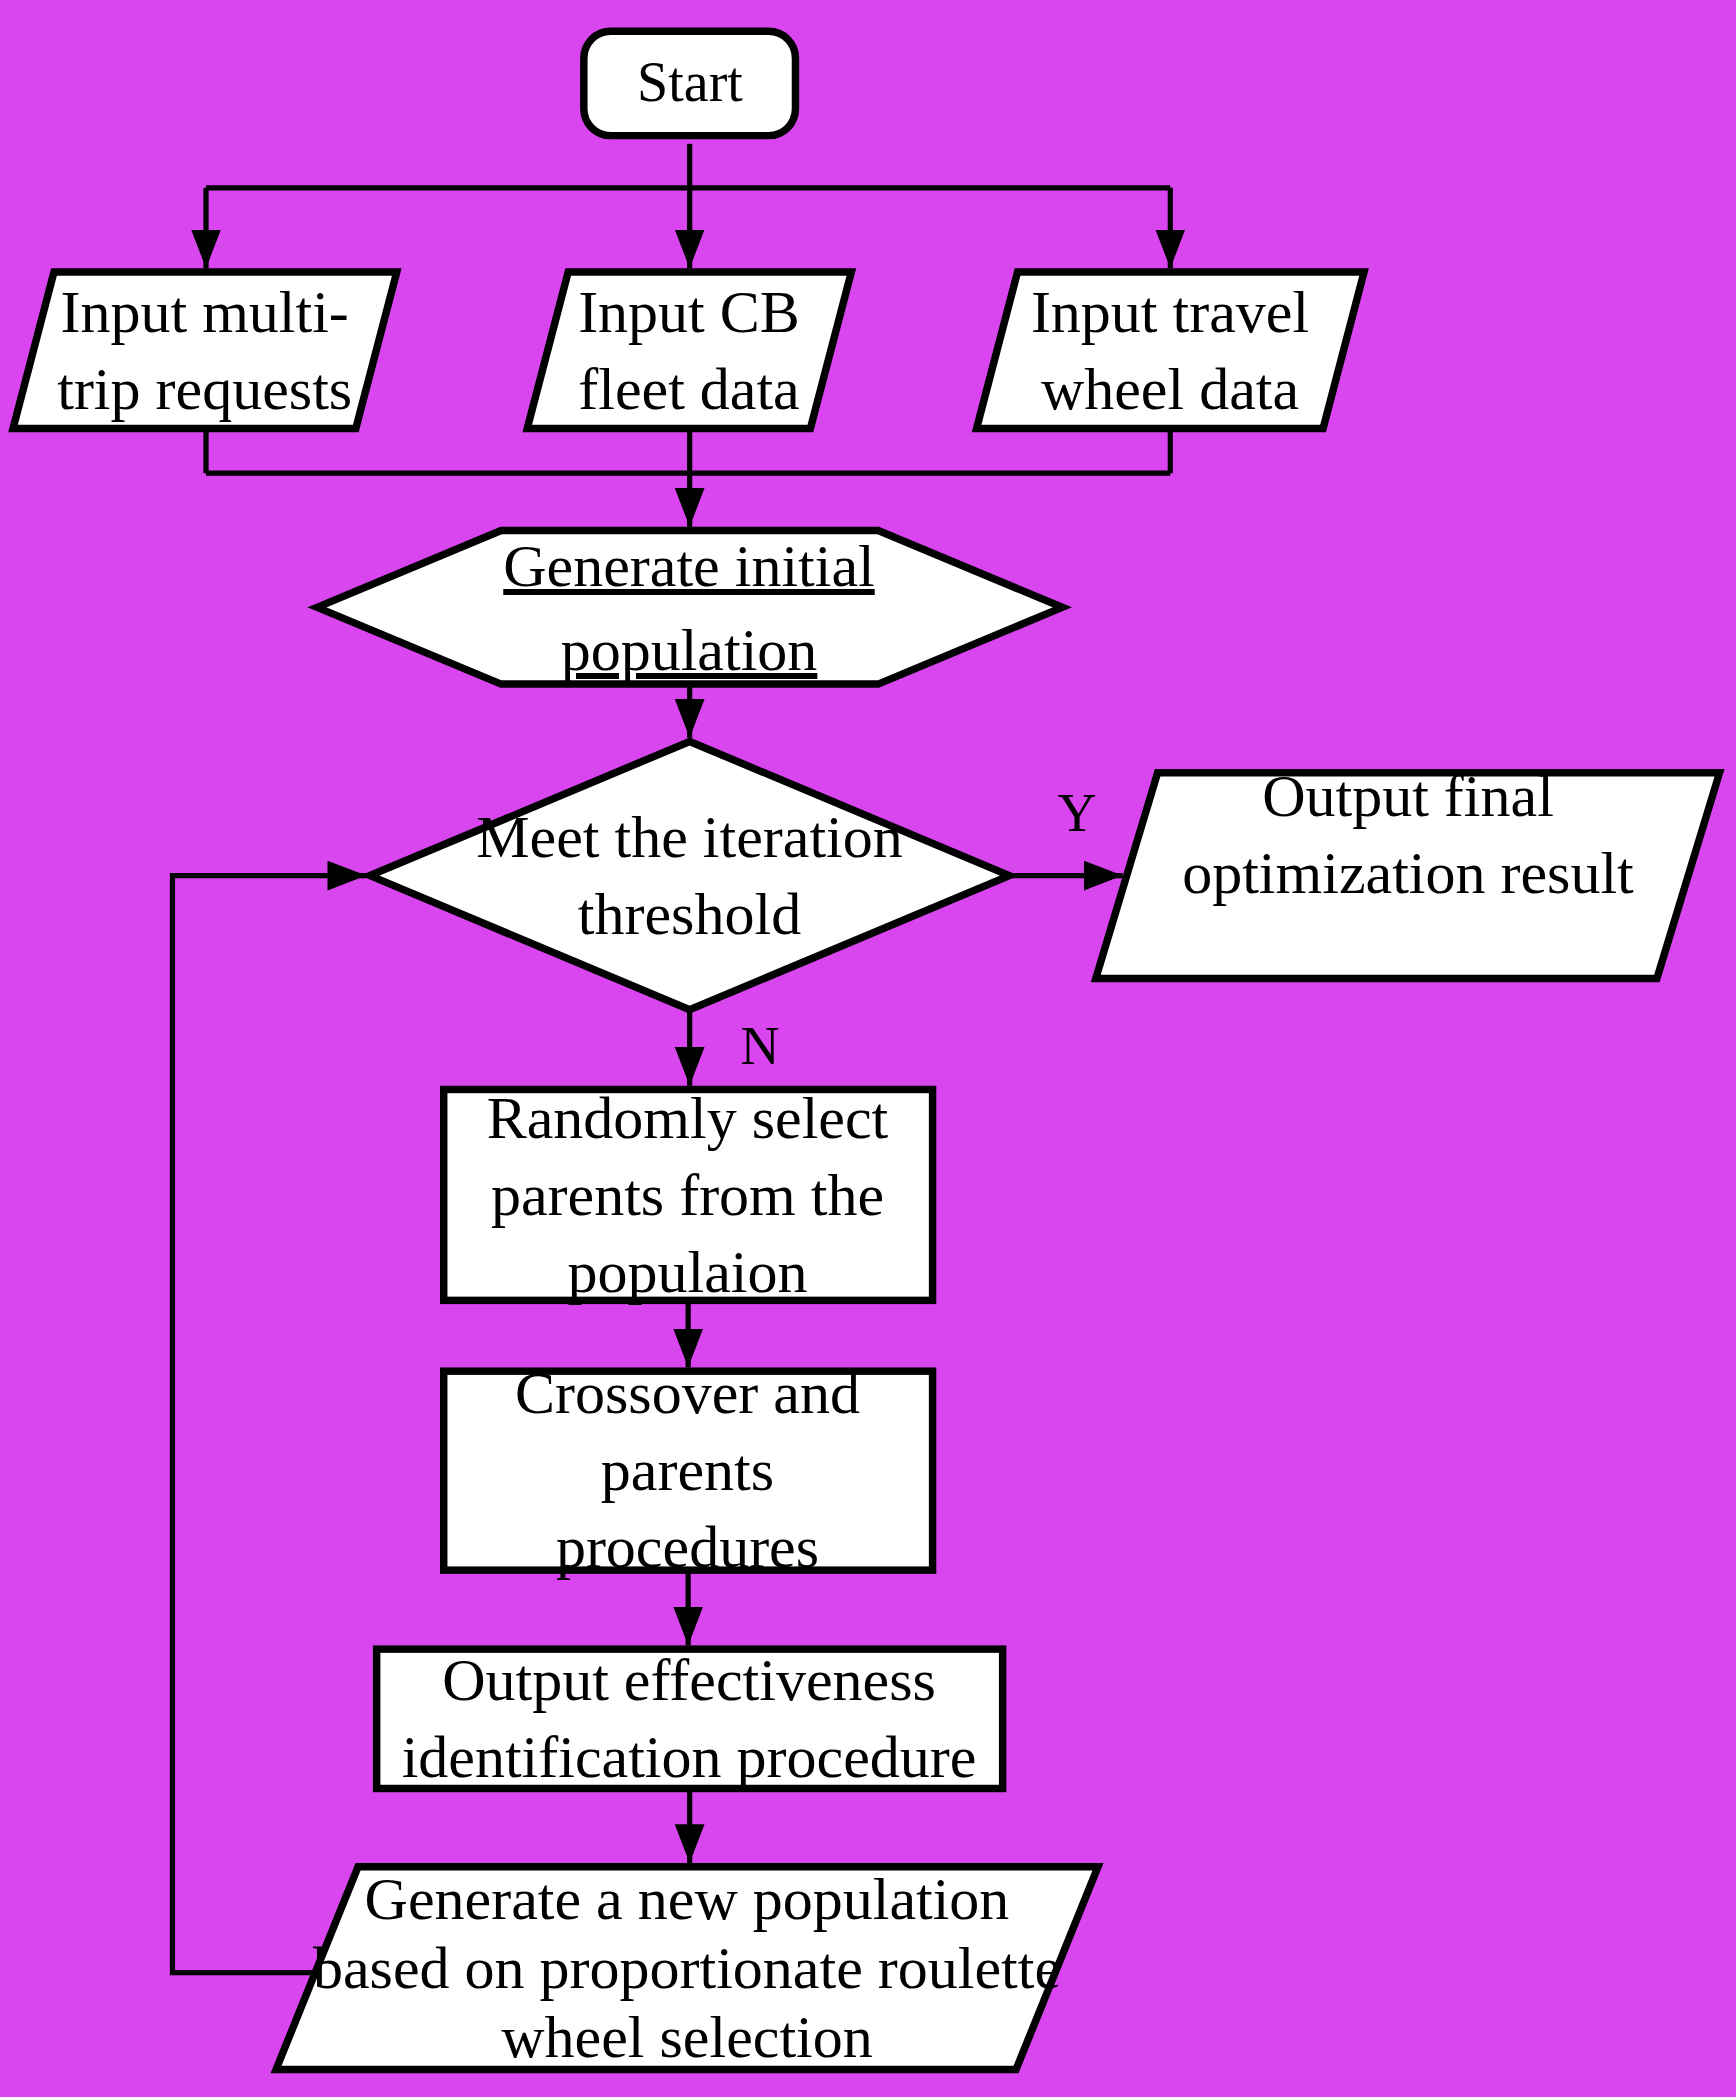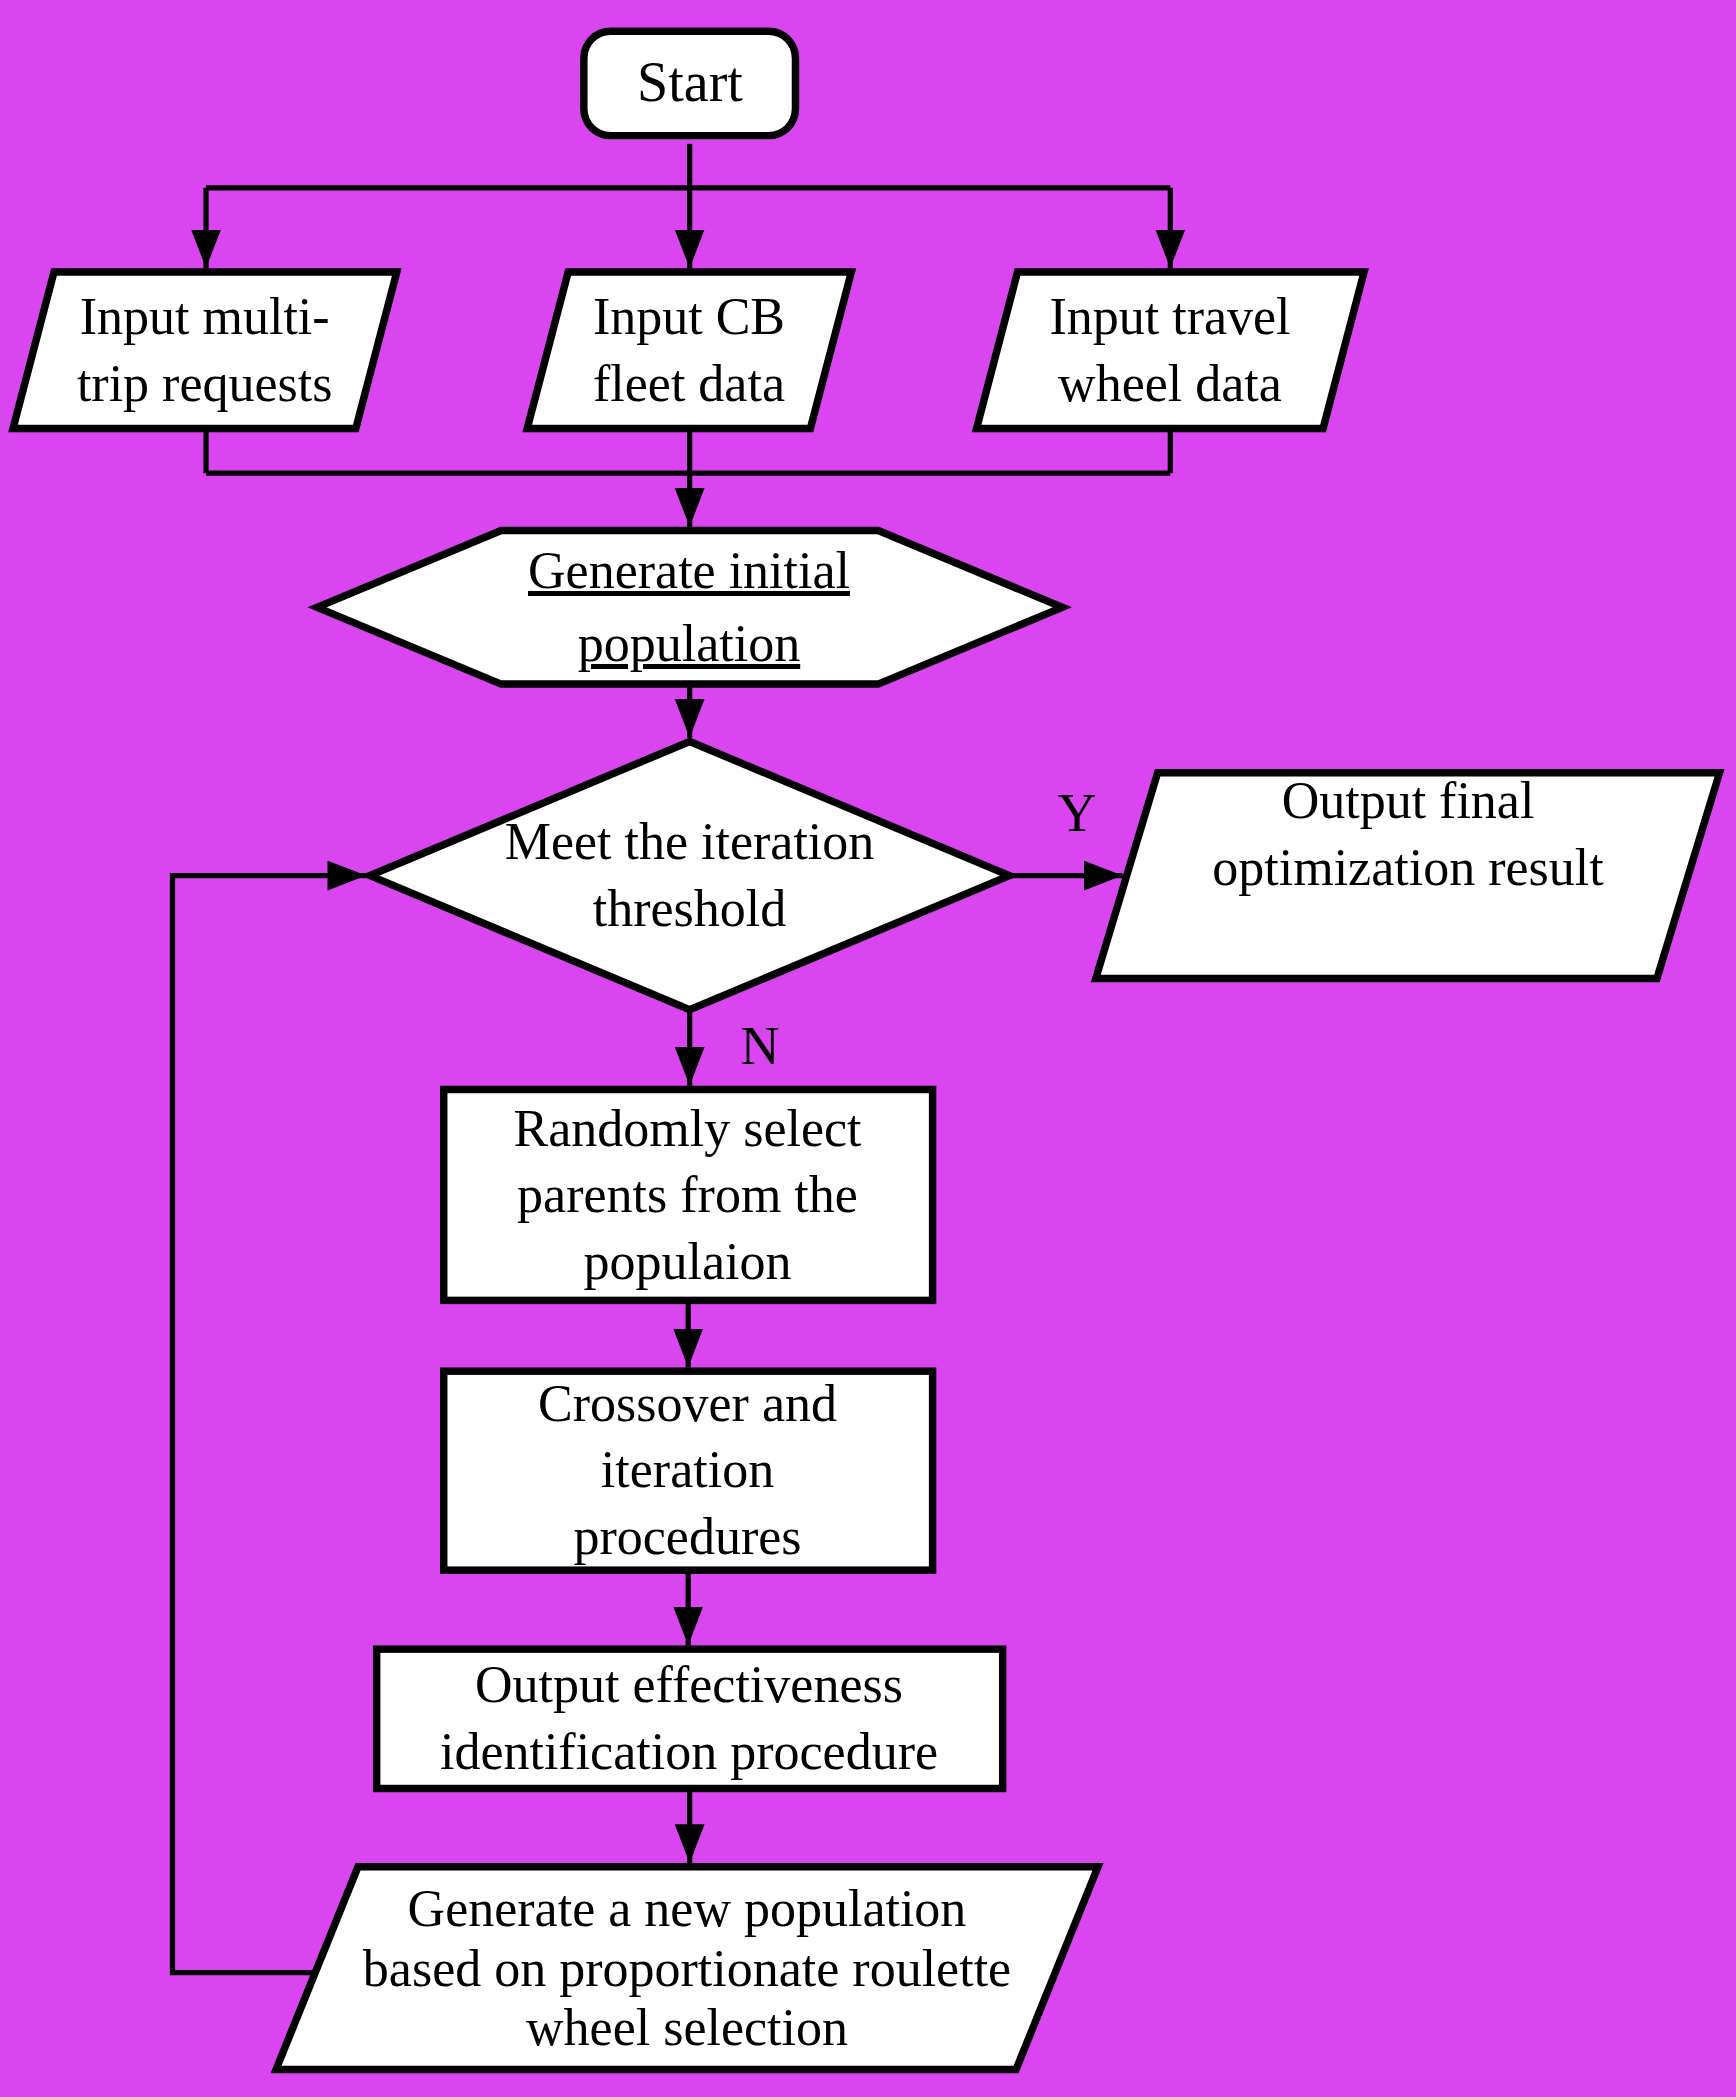--- a/index.html
+++ b/index.html
@@ -33,21 +33,21 @@
     stroke: #000000;
     stroke-width: 7;
   }
   .label {
     position: absolute;
     display: flex;
     align-items: center;
     justify-content: center;
     text-align: center;
     white-space: pre-line;
-    font-size: 52px;
+    font-size: 60px;
     line-height: 1.28;
     color: #000000;
   }
   .label.start { font-size: 56px; }
   .label.hex { line-height: 1.4; }
   .label.tight { line-height: 1.15; }
   .edge-label {
     position: absolute;
     display: flex;
     align-items: center;
@@ -111,21 +111,21 @@
   <div class="label hex" style="left:376px; top:531px; width:626px;  height:154px;text-decoration:underline;">Generate initial
 population</div>
   <div class="label" style="left:421px; top:742px; width:537px;  height:268px;">Meet the iteration
 threshold</div>
   <div class="label" style="left:1096px;top:732px;width:624px;  height:206px;">Output final
 optimization result</div>
   <div class="label" style="left:443px; top:1090px;width:489px;  height:211px;">Randomly select
 parents from the
 populaion</div>
   <div class="label" style="left:443px; top:1371px;width:489px;  height:199px;">Crossover and
-iteration
+parents
 procedures</div>
   <div class="label" style="left:376px; top:1649px;width:626px;  height:139px;">Output effectiveness
 identification procedure</div>
   <div class="label tight" style="left:276px; top:1867px;width:822px; height:203px;">Generate a new population
 based on proportionate roulette
 wheel selection</div>
 
   <div class="edge-label" style="left:1047px;top:779px;width:60px;height:67px;">Y</div>
   <div class="edge-label" style="left:730px; top:1012px;width:60px;height:67px;">N</div>
 

